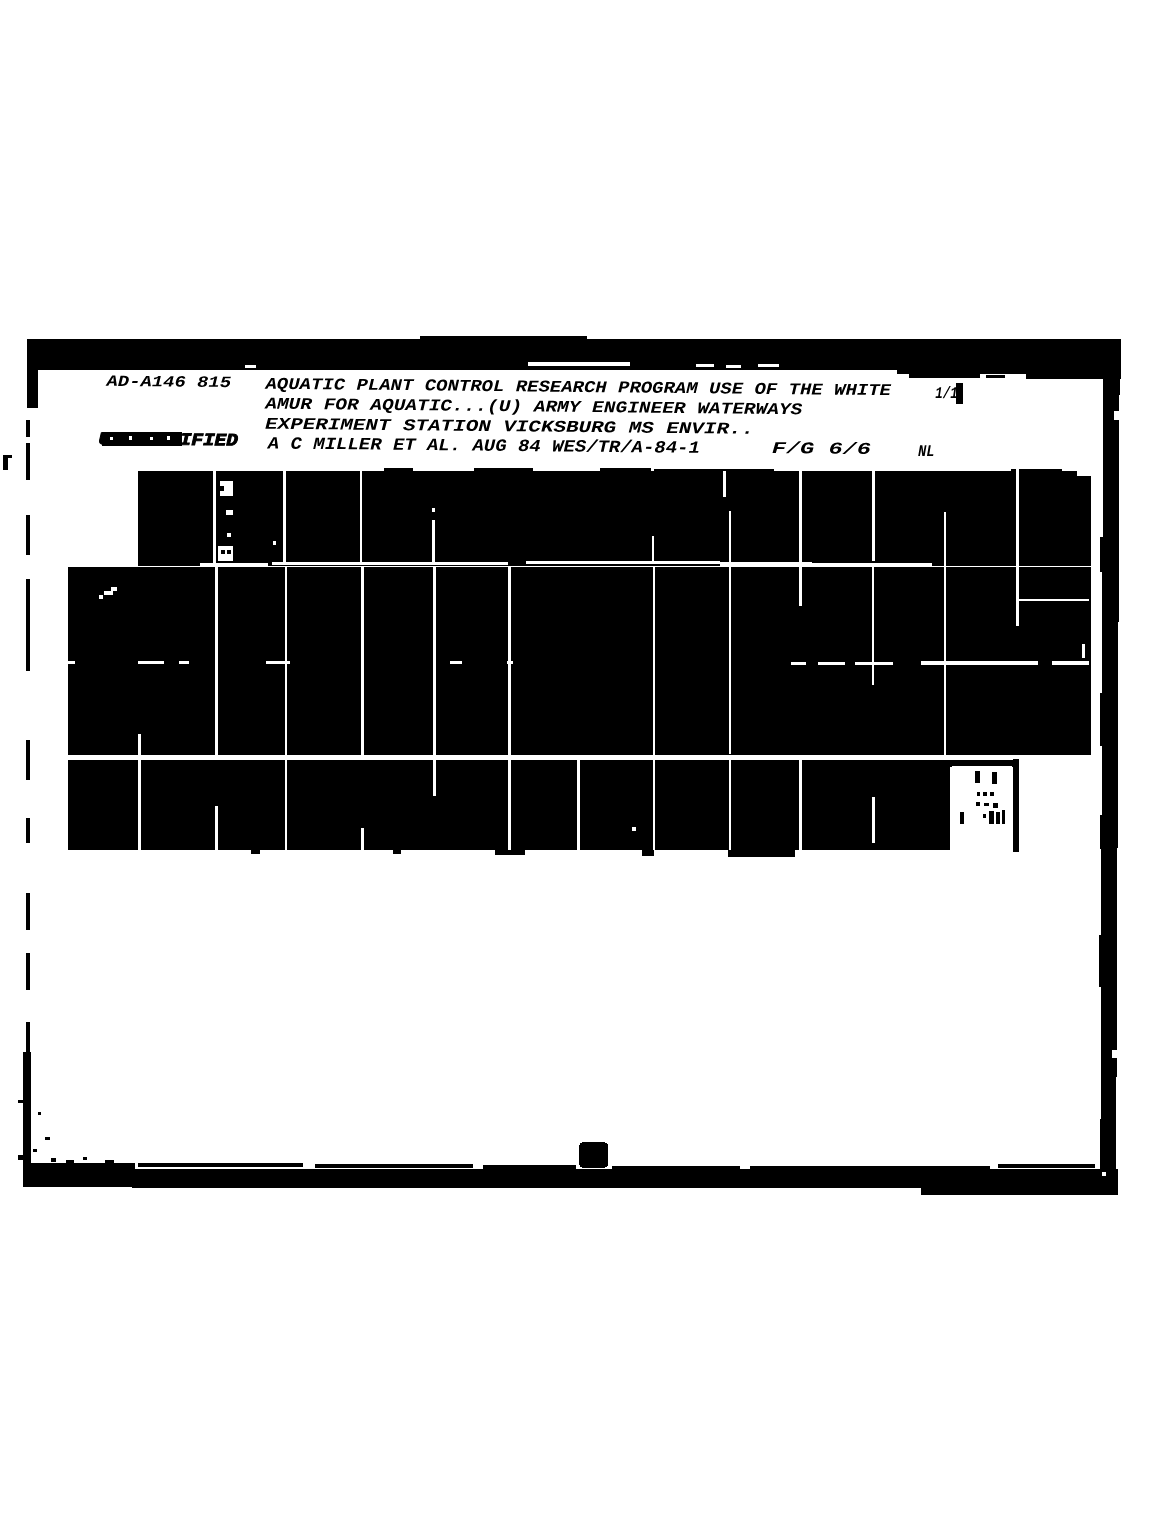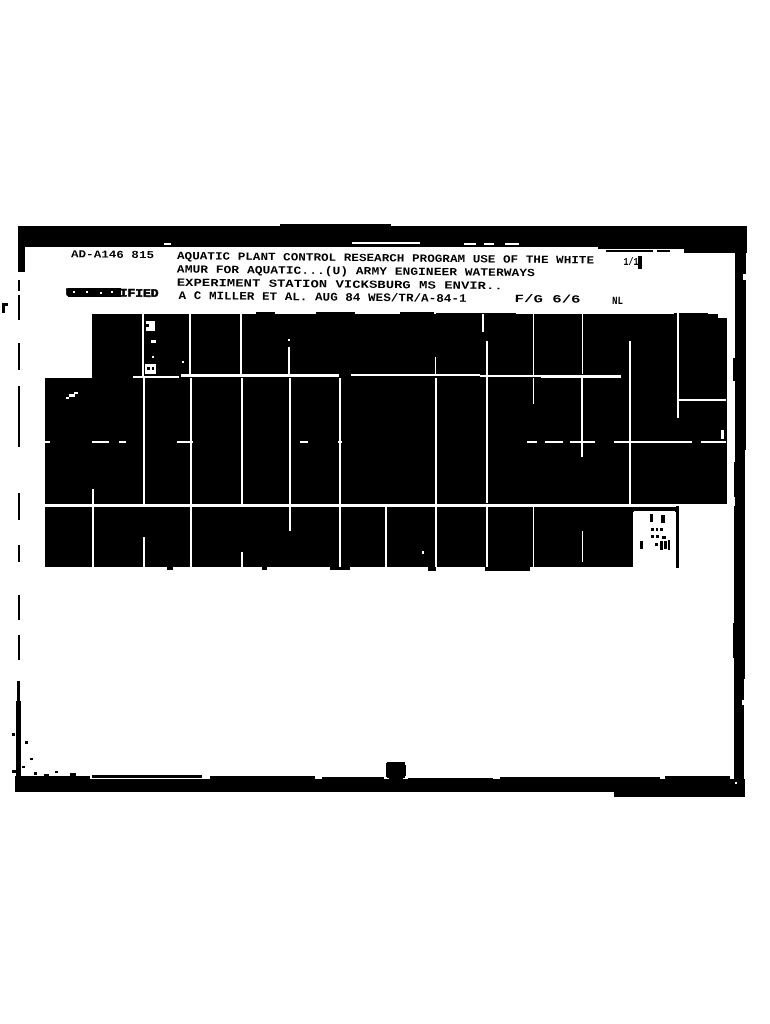--- a/index.html
+++ b/index.html
@@ -1,16 +1,16 @@
 <!DOCTYPE html>
 <html><head>
 <meta charset="utf-8">
 <style>
   html,body{margin:0;padding:0;background:#ffffff;}
-  .page{position:relative;width:770px;height:1024px;background:#ffffff;overflow:hidden;filter:grayscale(1) contrast(1.05);}
+  .page{position:relative;width:770px;height:1024px;background:#ffffff;overflow:hidden;filter:grayscale(1) contrast(1.05);font-style:italic;}
   svg{display:block;}
   text{font-family:"Liberation Mono", monospace;fill:#000;}
 </style>
 </head>
 <body>
 <div class="page">
 <svg width="770" height="1024" viewBox="0 0 770 1024" xmlns="http://www.w3.org/2000/svg" shape-rendering="crispEdges">
 
   <rect x="0" y="0" width="770" height="1024" fill="#ffffff"></rect>
 

